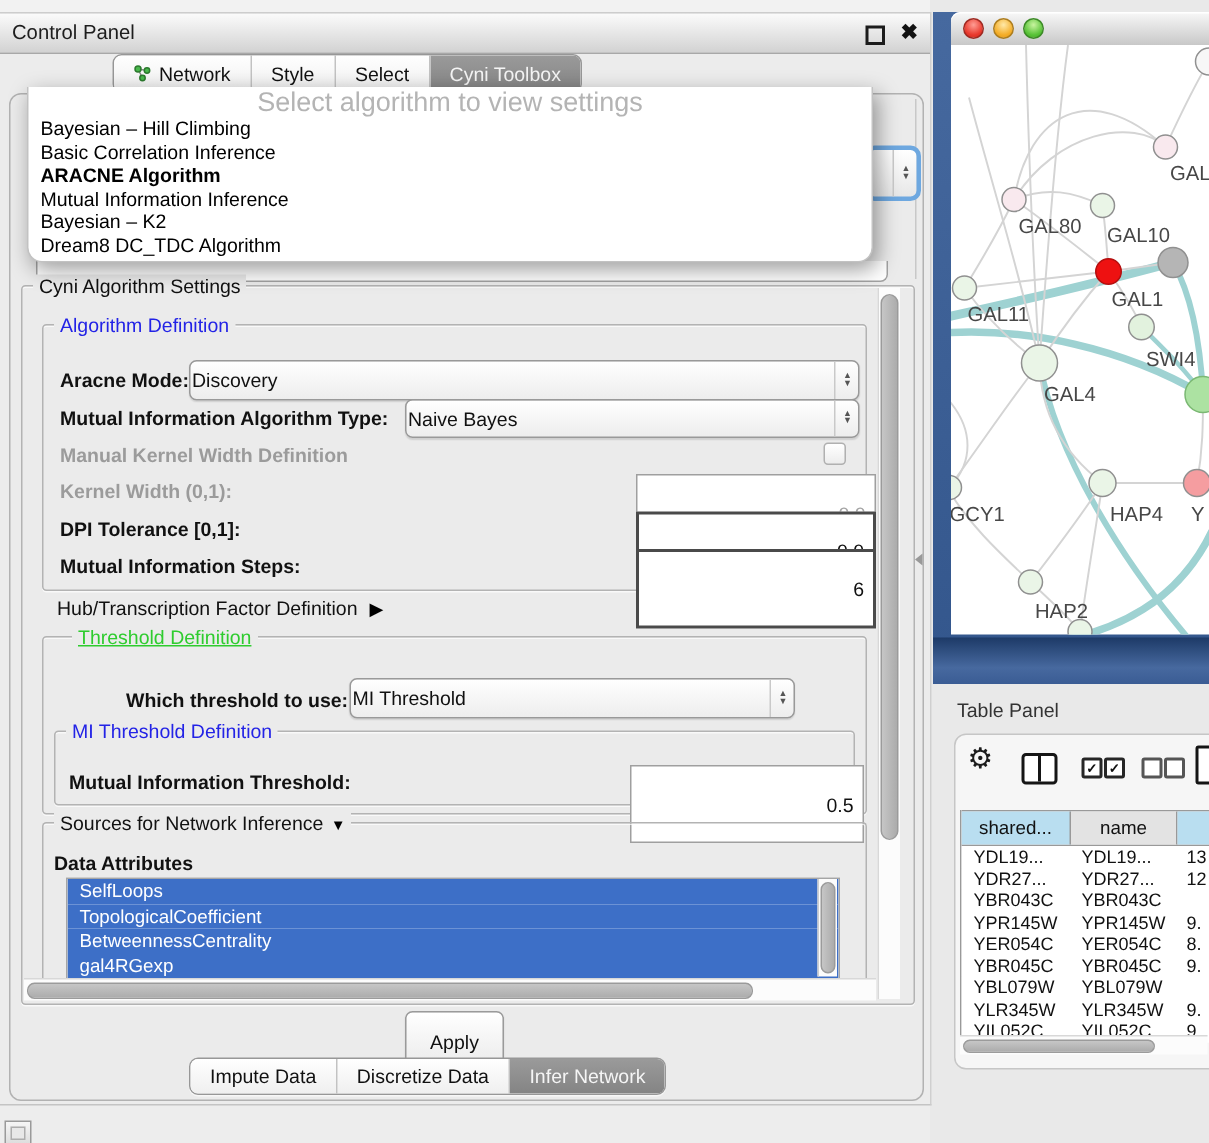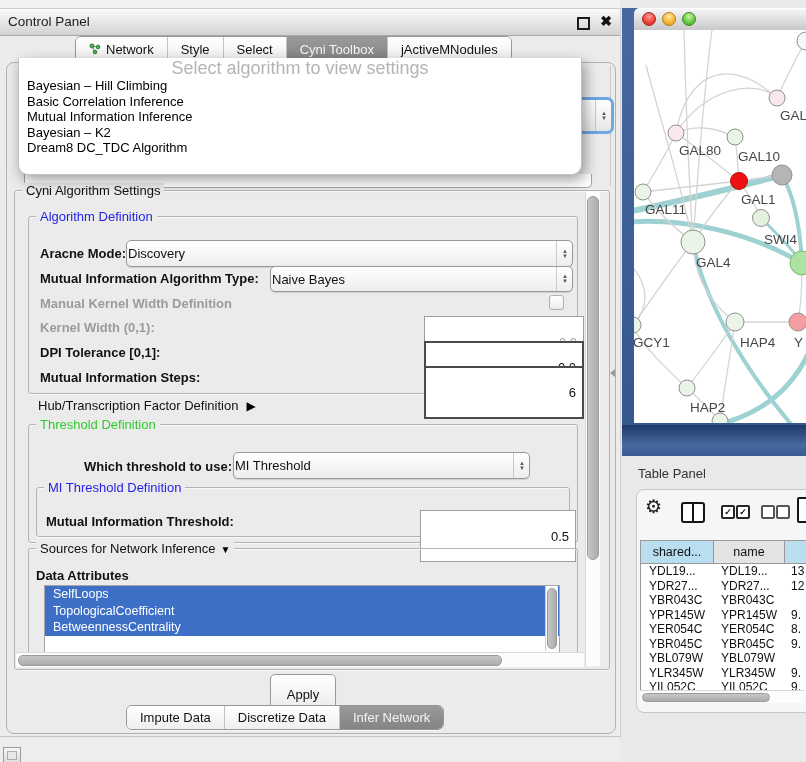--- a/index.html
+++ b/index.html
@@ -108,36 +108,34 @@
       </div>
       <div class="seg-item">
         <span>Style</span>
       </div>
       <div class="seg-item">
         <span>Select</span>
       </div>
       <div class="seg-item sel">
         <span>Cyni Toolbox</span>
       </div>
-      <div class="seg-item">
-        <span>jActiveMNodules</span>
-      </div>
     </div>
 
   <div class="abs frag-line"></div>
   <div class="abs frag-combo">
       <span class="arrows">▲<br>▼</span>
     </div>
   <div class="abs frag-field"></div>
 
   <div class="abs dropdown">
     <div class="dd-prompt">Select algorithm to view settings</div>
     <div id="dd-items">
         <div class="dd-item">Bayesian – Hill Climbing</div>
         <div class="dd-item">Basic Correlation Inference</div>
+        <div class="dd-item bold">ARACNE Algorithm</div>
         <div class="dd-item">Mutual Information Inference</div>
         <div class="dd-item">Bayesian – K2</div>
         <div class="dd-item">Dream8 DC_TDC Algorithm</div>
       </div>
   </div>
 
   <div class="abs group" style="left:14px;top:190px;width:594px;height:478px;"></div>
   <div class="legend" style="left:22px;top:183px;">Cyni Algorithm Settings</div>
 
   <div class="abs sb-v" style="left:585px;top:192px;width:14px;height:474px;">
@@ -169,21 +167,21 @@
   <div class="fld strong" style="left:424px;top:341px;width:144px;height:19px;">0.0</div>
 
   <div class="lbl" style="left:40px;top:370px;">Mutual Information Steps:</div>
   <div class="fld strong" style="left:424px;top:366px;width:144px;height:19px;">6</div>
 
   <div class="plain" style="left:38px;top:398px;">
     <span>Hub/Transcription Factor Definition</span><span class="tri-right">▶</span>
   </div>
 
   <div class="abs group" style="left:28px;top:424px;width:548px;height:117px;"></div>
-  <div class="legend green" style="left:36px;top:417px;">Threshold Definition</div>
+  <div class="legend green" style="left:48px;top:417px;text-decoration:underline;">Threshold Definition</div>
 
   <div class="lbl" style="left:84px;top:459px;">Which threshold to use:</div>
   <div class="combo" style="left:233px;top:452px;width:294px;height:25px;">
     <span>MI Threshold</span>
     <span class="arrows">▲<br>▼</span>
   </div>
 
   <div class="abs group" style="left:36px;top:487px;width:532px;height:48px;"></div>
   <div class="legend blue" style="left:44px;top:480px;">MI Threshold Definition</div>
   <div class="lbl" style="left:46px;top:514px;">Mutual Information Threshold:</div>
@@ -191,20 +189,21 @@
 
   <div class="abs group" style="left:28px;top:548px;width:548px;height:110px;border-bottom:none;"></div>
   <div class="legend" style="left:36px;top:541px;">
     <span>Sources for Network Inference</span><span class="tri-down">▼</span>
   </div>
   <div class="lbl" style="left:36px;top:568px;">Data Attributes</div>
   <div class="abs attr-list" id="attr-list">
       <div class="attr-item" style="background: rgb(61, 111, 199);">SelfLoops</div>
       <div class="attr-item" style="background: rgb(61, 111, 199);">TopologicalCoefficient</div>
       <div class="attr-item" style="background: rgb(61, 111, 199);">BetweennessCentrality</div>
+      <div class="attr-item" style="background: rgb(61, 111, 199);">gal4RGexp</div>
     </div>
   <div class="abs sb-v" style="left:545px;top:586px;width:12px;height:65px;border-left:1px solid #cfcfcf;">
     <div class="thumb-v" style="left:1px;top:2px;width:8px;height:59px;"></div>
   </div>
   <div class="abs sb-h" style="left:16px;top:652px;width:568px;height:14px;">
     <div class="thumb-h" style="left:2px;top:2px;width:482px;height:9px;"></div>
   </div>
 
   <button class="btn" style="left:270px;top:674px;width:66px;height:41px;">Apply</button>
   <div class="seg" style="left:126px;top:673px;height:23px;margin-top:32px;" id="bottom-tabs">

